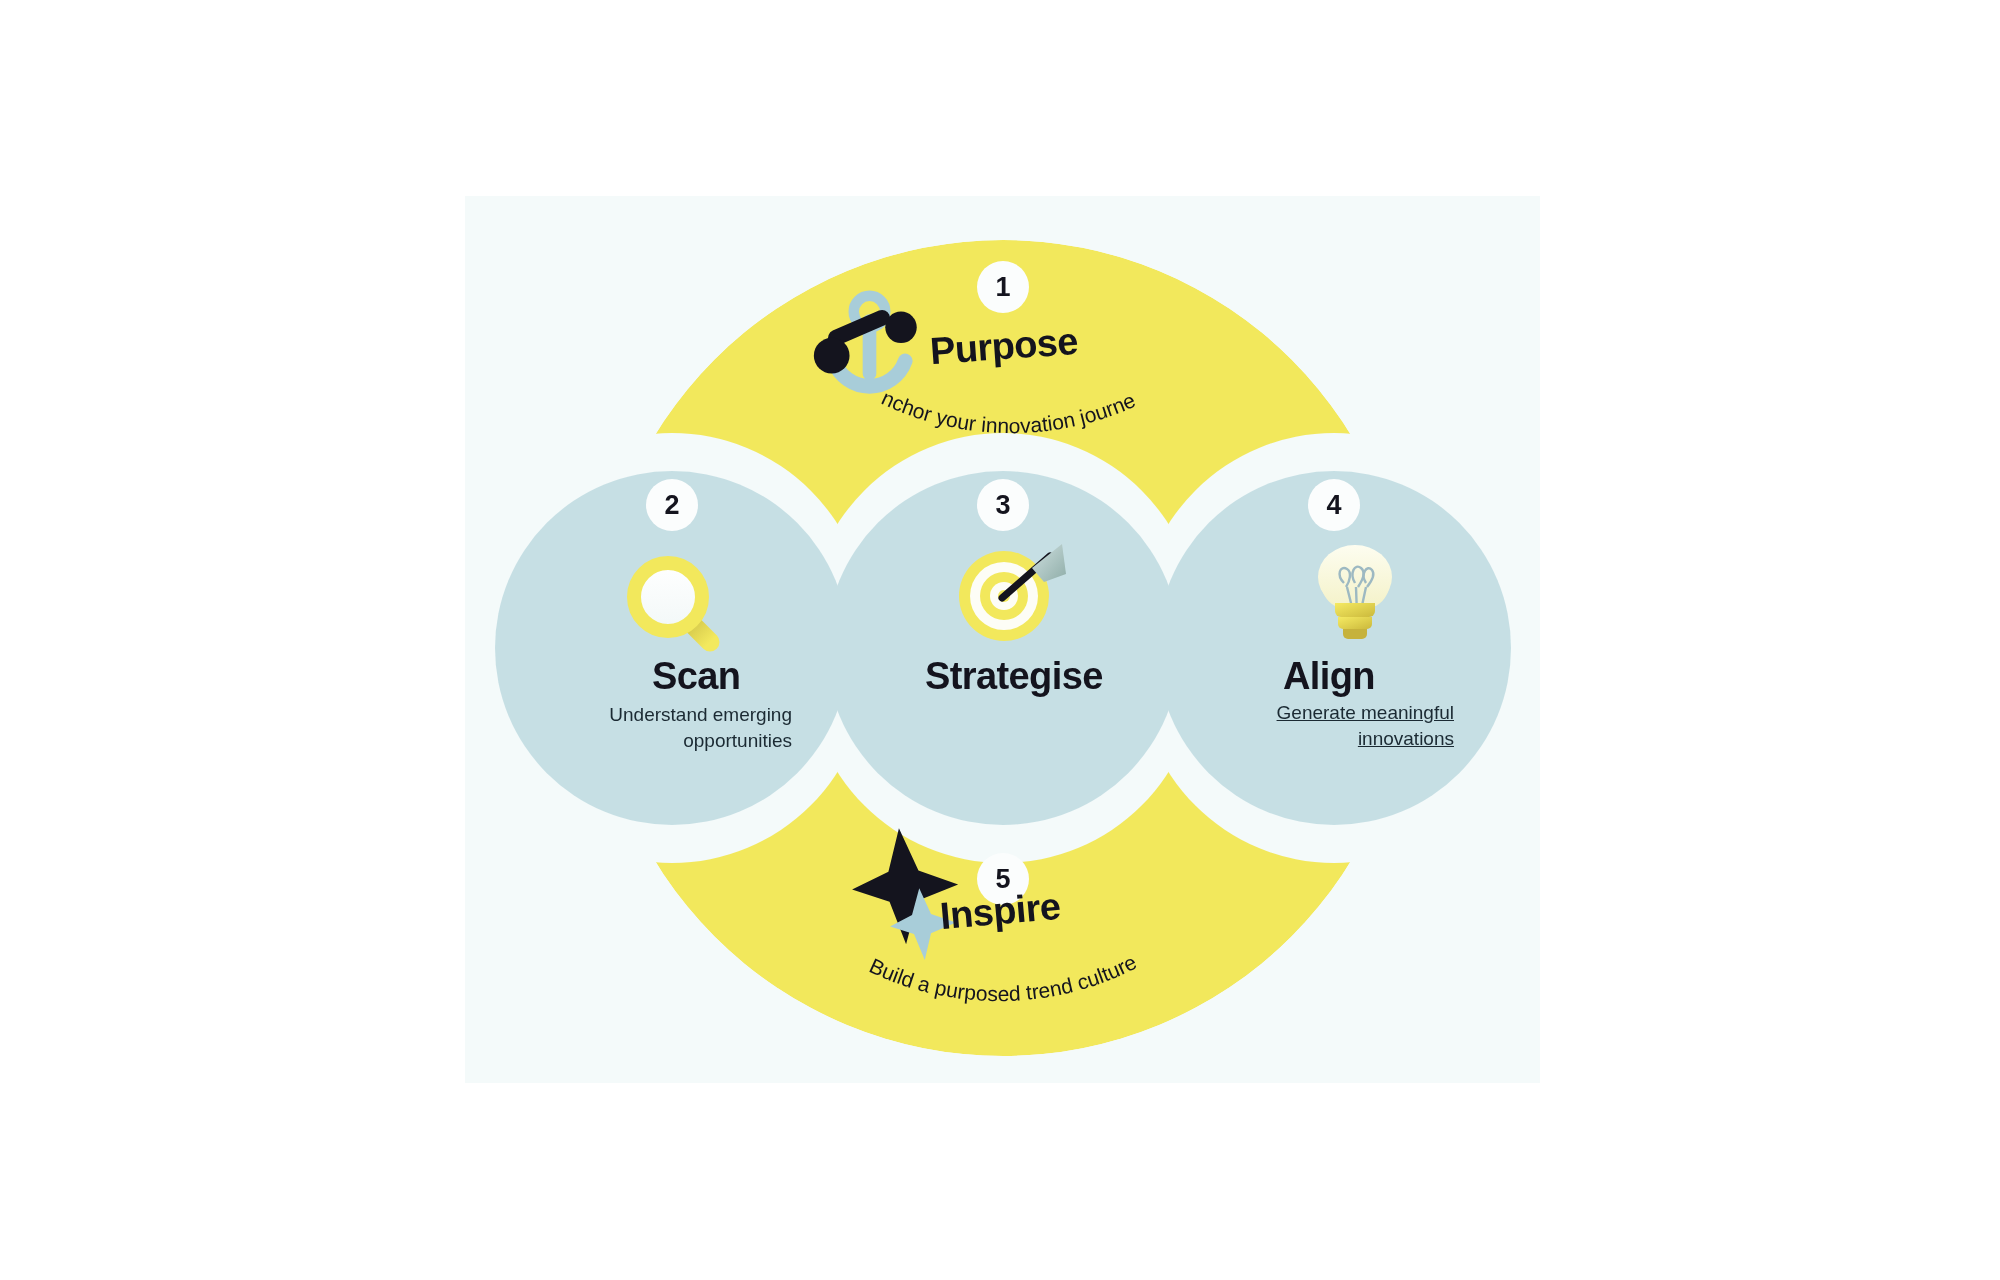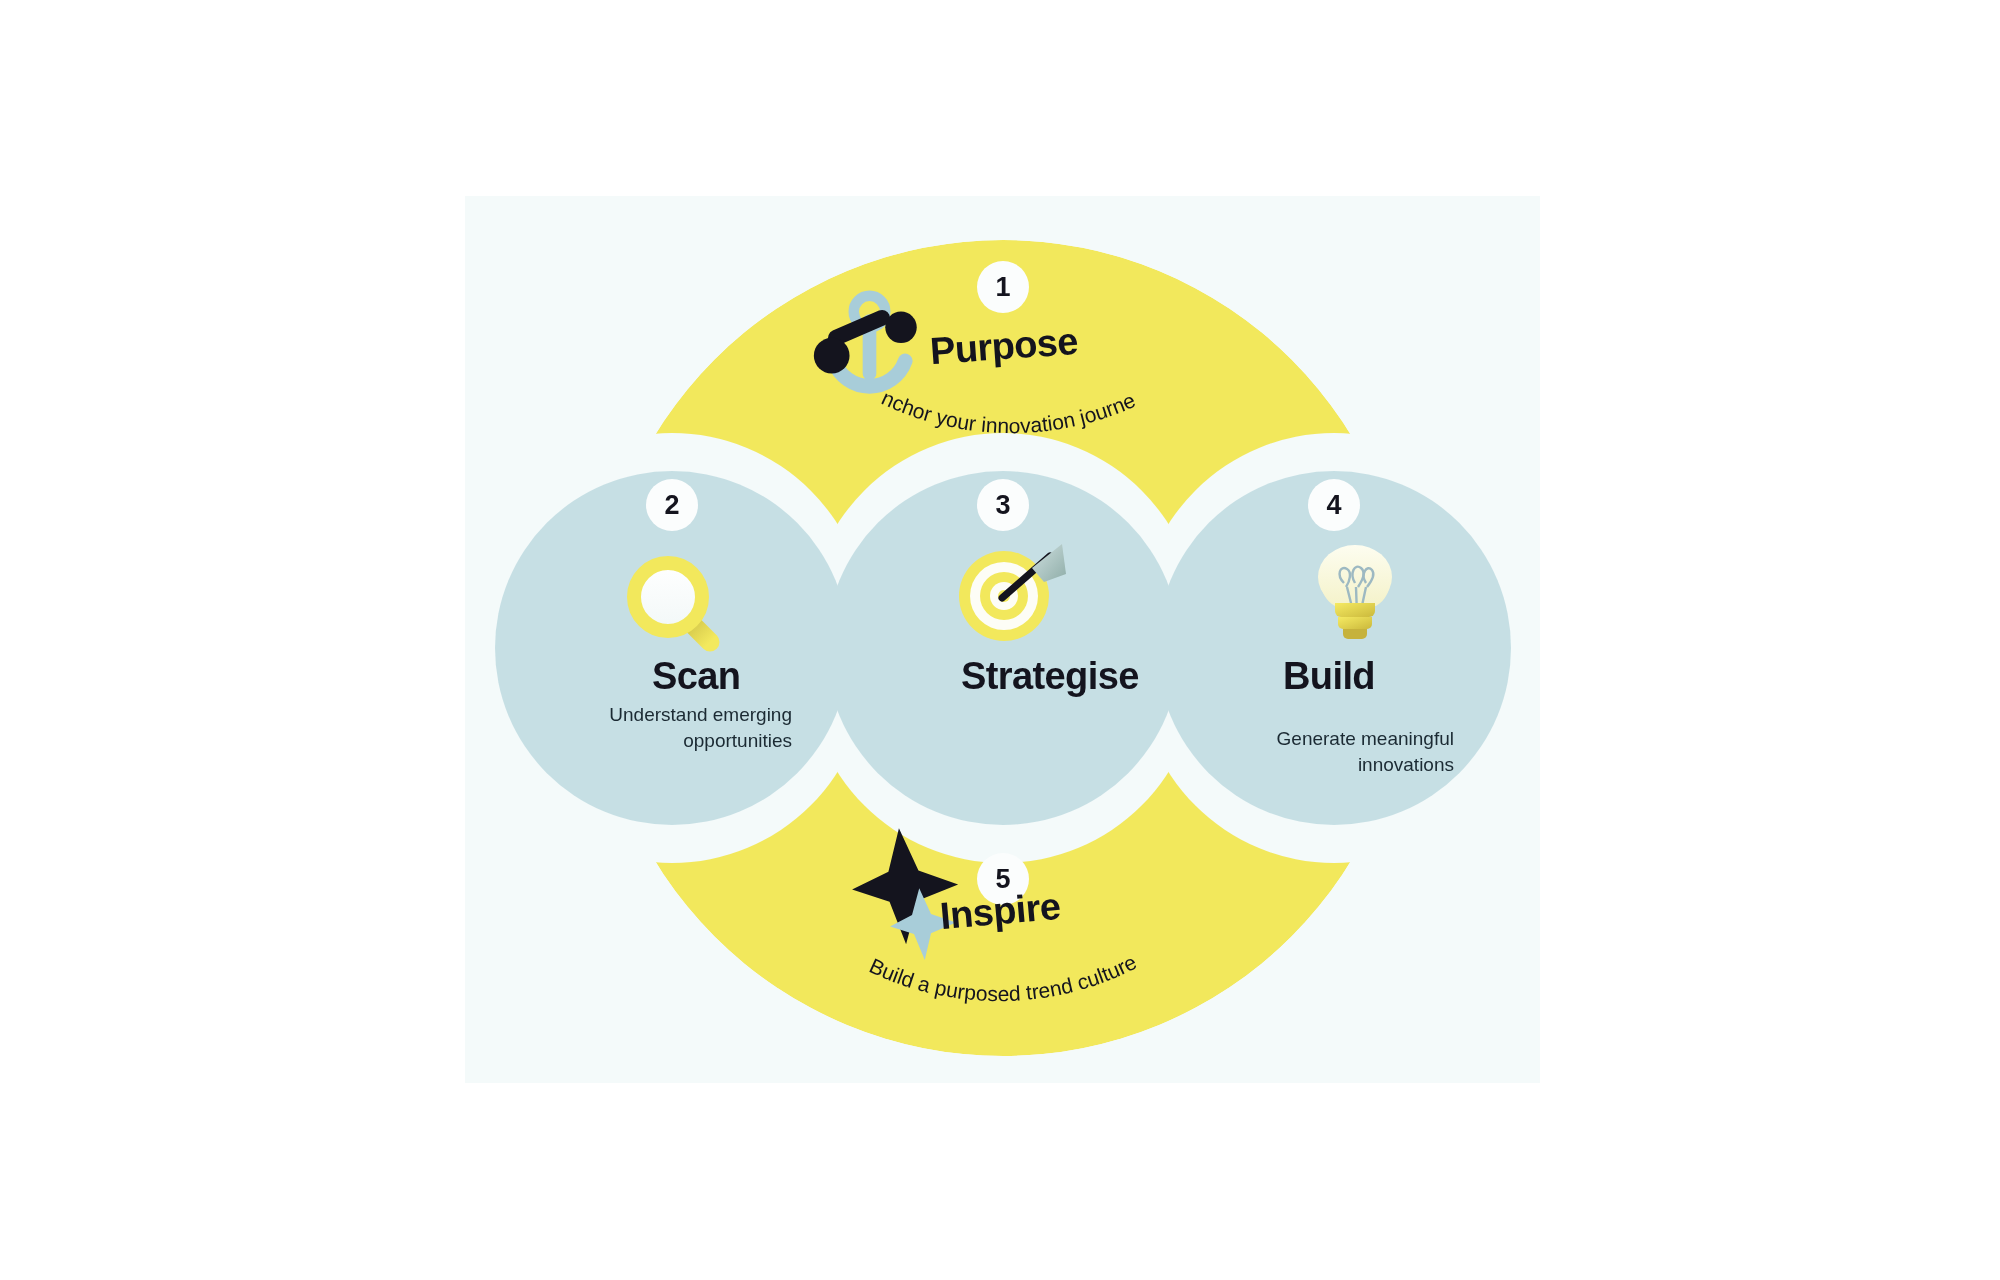--- a/index.html
+++ b/index.html
@@ -157,23 +157,23 @@
 
   <div class="badge" style="left:977px;top:261px;">1</div>
   <div class="title" style="left:930px;top:325px;transform:rotate(-4deg);">Purpose</div>
 
   <div class="badge" style="left:646px;top:479px;">2</div>
   <div class="title" style="left:652px;top:655px;">Scan</div>
   <div class="desc" style="left:552px;top:702px;width:240px;">Understand emerging
 opportunities</div>
 
   <div class="badge" style="left:977px;top:479px;">3</div>
-  <div class="title" style="left:925px;top:655px;margin-left:36px;">Strategise</div>
+  <div class="title" style="left:925px;top:655px;">Strategise</div>
 
   <div class="badge" style="left:1308px;top:479px;">4</div>
-  <div class="title" style="left:1283px;top:655px;">Build</div>
-  <div class="desc" style="left:1214px;top:726px;width:240px;">Generate meaningful
+  <div class="title" style="left:1283px;top:655px;">Align</div>
+  <div class="desc" style="left:1214px;top:700px;width:240px;text-decoration:underline;">Generate meaningful
 innovations</div>
 
   <div class="badge" style="left:977px;top:853px;">5</div>
   <div class="title" style="left:940px;top:890px;transform:rotate(-5deg);">Inspire</div>
 
 </div>
 
 </body></html>

